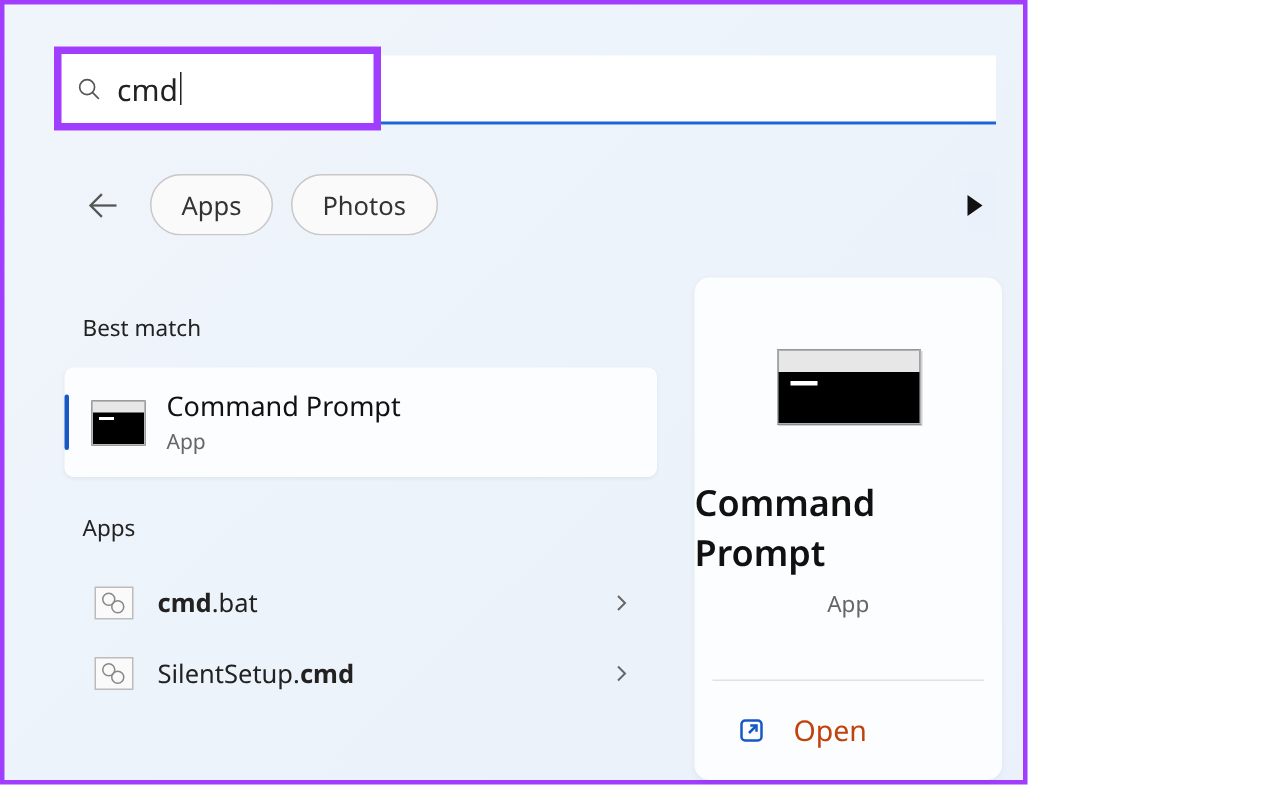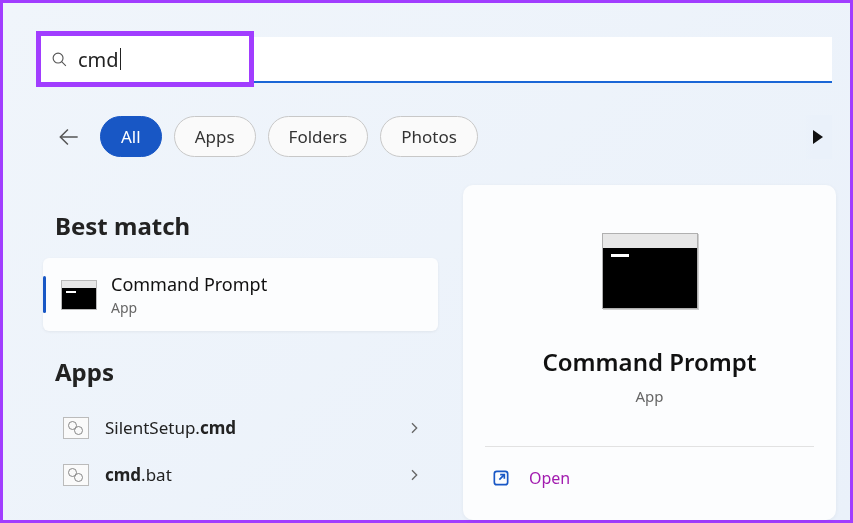--- a/index.html
+++ b/index.html
@@ -1,18 +1,18 @@
 <!DOCTYPE html>
 <html><head>
 <meta charset="utf-8">
 <style>
   * { box-sizing: border-box; margin: 0; padding: 0; font-family: "Segoe UI", system-ui, -apple-system, sans-serif; }
   body { width: 853px; height: 523px; overflow: hidden; }
   .outer-frame {
-    width: 853px; height: 523px;
+    width: 685px; height: 523px;
     border: 3px solid #a13dff;
     background: linear-gradient(135deg, #f0f5fb 0%, #eaf1fa 100%);
     position: relative;
   }
   .search-highlight {
     position: absolute;
     top: 28px; left: 33px;
     width: 218px; height: 56px;
     border: 5px solid #a13dff;
     background: #fff;
@@ -59,21 +59,21 @@
     position: absolute; right: 0; top: 50%; transform: translateY(-50%);
     width: 28px; height: 44px;
     display: flex; align-items: center; justify-content: center;
     background: linear-gradient(90deg, rgba(234,241,250,0) 0%, #eaf1fa 30%);
     cursor: pointer;
   }
   .results-pane {
     position: absolute;
     top: 182px; left: 40px; width: 395px; bottom: 0;
   }
-  .section-heading { font-size: 24px; font-weight: 700; color: #222; margin: 24px 0 16px 12px; }
+  .section-heading { font-size: 15px; font-weight: 400; color: #222; margin: 24px 0 16px 12px; }
   .best-match-item {
     display: flex; align-items: center;
     background: #fcfdfe;
     border-radius: 6px;
     padding: 14px 12px 14px 8px;
     box-shadow: 0 1px 3px rgba(0,0,0,0.06);
     position: relative;
   }
   .best-match-item::before {
     content: "";
@@ -137,21 +137,21 @@
     background: #fff;
   }
   .detail-title { font-size: 24px; font-weight: 600; color: #111; margin-top: 36px; }
   .detail-sub { font-size: 15px; color: #666; margin-top: 8px; }
   .divider { width: 88%; height: 1px; background: #e2e2e2; margin-top: 40px; }
   .action-row {
     width: 100%; display: flex; align-items: center;
     padding: 20px 28px; cursor: pointer;
   }
   .open-icon { width: 20px; height: 20px; margin-right: 18px; stroke: #1857c5; stroke-width: 2; fill: none; }
-  .action-label { font-size: 16px; color: #a21caf; }
+  .action-label { font-size: 19px; color: #c2410c; }
 </style>
 </head>
 <body>
 
 <div class="outer-frame">
 
   <div class="search-row-bg"></div>
 
   <div class="search-highlight">
     <svg class="search-icon-svg" viewBox="0 0 24 24">
@@ -161,23 +161,21 @@
     <span class="search-text">cmd</span>
       <span class="caret"></span>
   </div>
 
   <div class="filter-row">
     <svg class="back-arrow" viewBox="0 0 24 24">
       <line x1="20" y1="12" x2="4" y2="12"></line>
       <polyline points="11 5 4 12 11 19"></polyline>
     </svg>
     <div class="chip-scroll">
-      <div class="chip active">All</div>
       <div class="chip">Apps</div>
-      <div class="chip">Folders</div>
       <div class="chip">Photos</div>
     </div>
     <div class="chevron-right-filled">
       <svg width="14" height="16" viewBox="0 0 14 16">
         <polygon points="2,1 12,8 2,15" fill="#111"></polygon>
       </svg>
     </div>
   </div>
 
   <div class="results-pane">
@@ -189,28 +187,28 @@
         <div class="bm-title">Command Prompt</div>
         <div class="bm-sub">App</div>
       </div>
     </div>
 
     <div class="section-heading">Apps</div>
 
     <div class="apps-list">
       <div class="app-row">
         <div class="file-thumb"></div>
-        <div class="app-name"><span>SilentSetup.</span><b>cmd</b></div>
+        <div class="app-name"><b>cmd</b><span>.bat</span></div>
         <svg class="row-chevron" viewBox="0 0 24 24">
             <polyline points="9 5 16 12 9 19"></polyline>
           </svg>
       </div>
       <div class="app-row">
         <div class="file-thumb"></div>
-        <div class="app-name"><b>cmd</b><span>.bat</span></div>
+        <div class="app-name"><span>SilentSetup.</span><b>cmd</b></div>
         <svg class="row-chevron" viewBox="0 0 24 24">
             <polyline points="9 5 16 12 9 19"></polyline>
           </svg>
       </div>
     </div>
   </div>
 
   <div class="detail-pane">
     <div class="big-thumb"></div>
     <div class="detail-title">Command Prompt</div>

